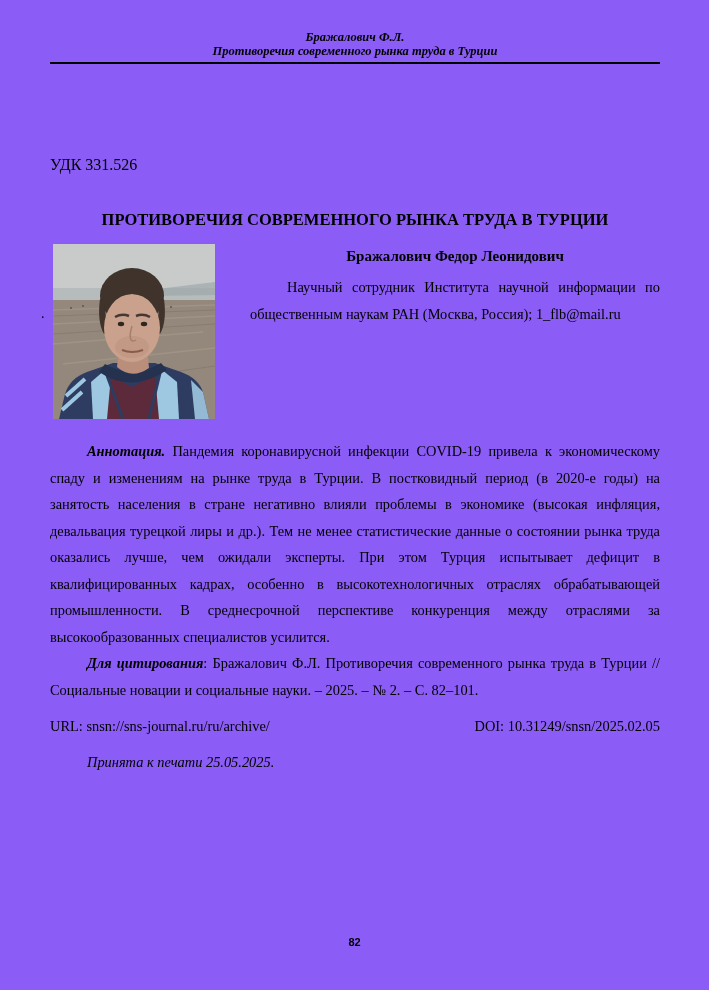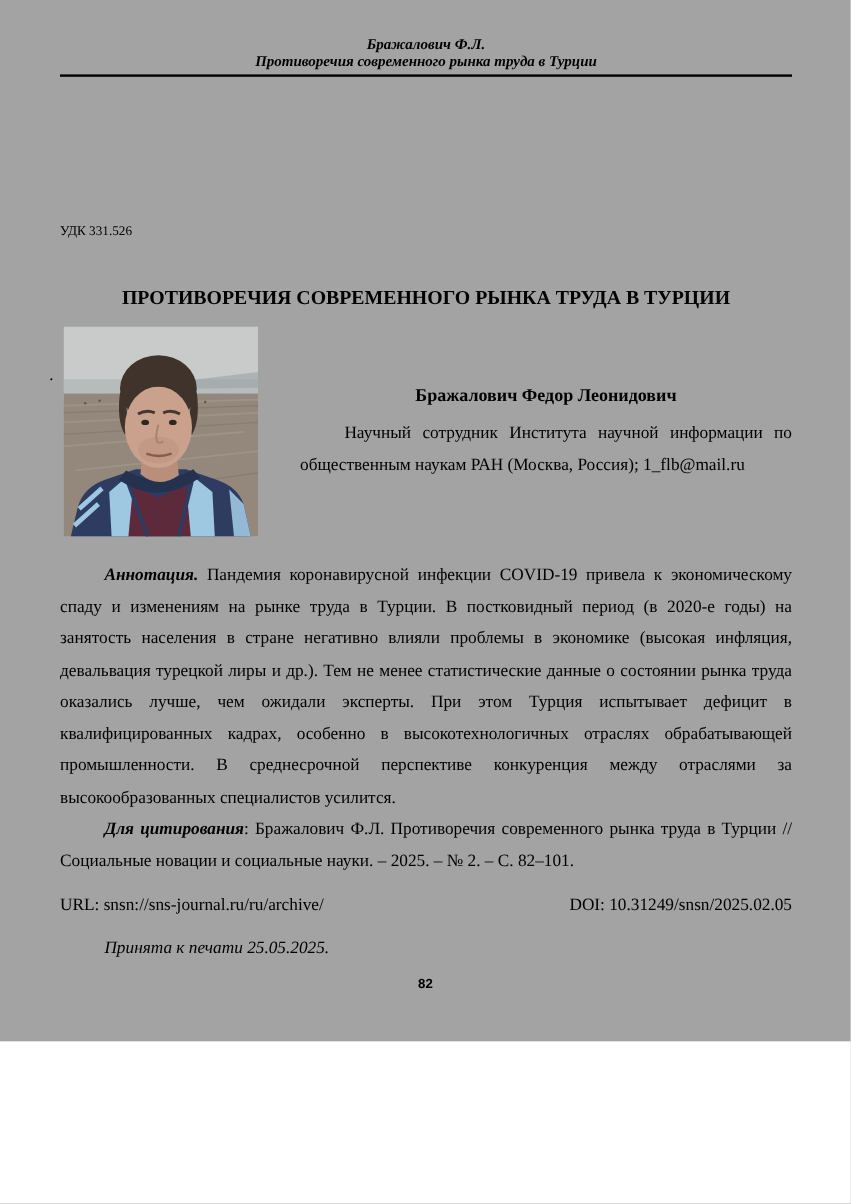--- a/index.html
+++ b/index.html
@@ -1,33 +1,33 @@
 <!DOCTYPE html>
 <html><head>
 <meta charset="utf-8">
 <style>
   html, body { margin:0; padding:0; background:#ffffff; }
   .page {
-    position:relative; width:709px; height:868px; margin:0 auto;
-    background:#a3a3a3; box-sizing:border-box; padding:0 49px 0 50px;
+    position:relative; width:709px; height:990px; margin:0 auto;
+    background:#8b5cf6; box-sizing:border-box; padding:0 49px 0 50px;
     font-family:"Liberation Serif", serif; color:#000;
     overflow:hidden;
   }
   .running-head {
     padding-top:30px; padding-bottom:4px;
     text-align:center; font-weight:bold; font-style:italic;
     font-size:12.5px; line-height:14px;
     border-bottom:2px solid #000;
   }
-  .udk { margin-top:120px; font-size:11px; line-height:18px; }
+  .udk { margin-top:92px; font-size:16px; line-height:18px; }
   .article-title {
     margin:36px 0 0; text-align:center;
     font-size:16.5px; font-weight:bold; line-height:20px;
   }
-  .author-section { margin-top:14px; display:flex;align-items:center; }
+  .author-section { margin-top:14px; display:flex; }
   .photo-wrap { flex:none; width:162px; height:175px; margin-left:3px; }
   .photo-wrap svg { display:block; }
   .author-info { flex:1; margin-left:35px; font-size:14.4px; }
   .author-name { margin-top:3px; text-align:center; font-weight:bold; font-size:15px; line-height:18px; }
   .affiliation { margin:9px 0 0; text-align:justify; text-indent:37px; line-height:27px; }
   .para { margin:0; font-size:14.4px; line-height:26.5px; text-align:justify; text-indent:37px; }
   .abstract-para { margin-top:19px; }
   .bi { font-weight:bold; font-style:italic; }
   .links-row { display:flex; justify-content:space-between; margin-top:14px; font-size:14.4px; line-height:18px; }
   .dates-block { margin-top:14px; }

